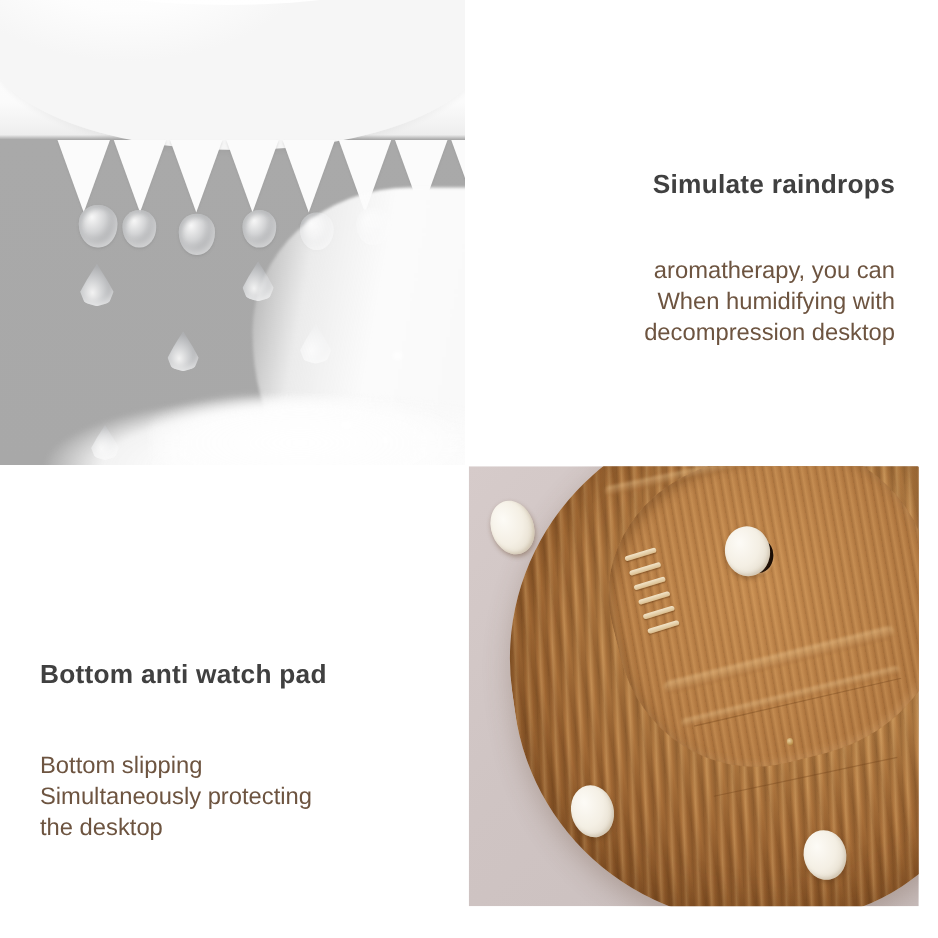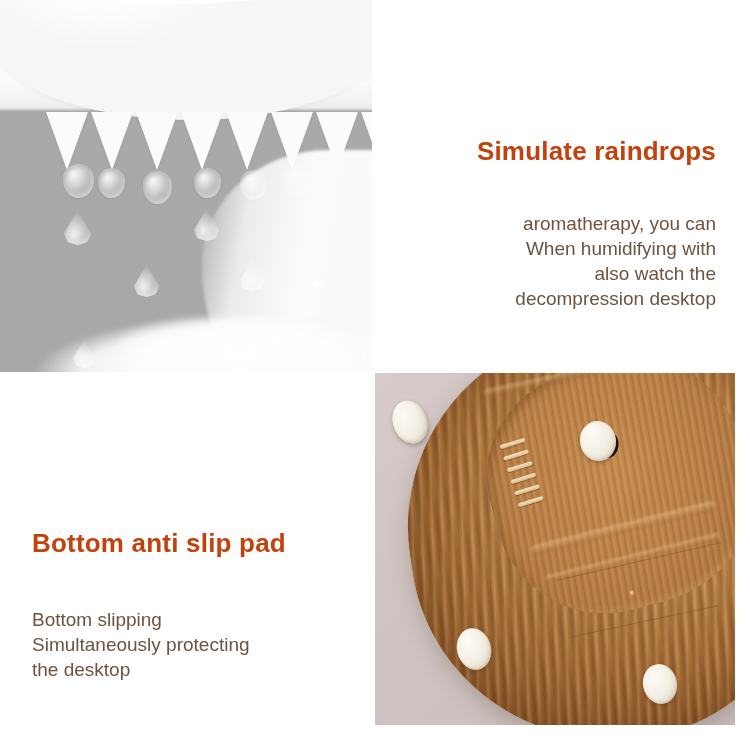--- a/index.html
+++ b/index.html
@@ -139,23 +139,23 @@
   .foam-bit {
     position: absolute;
     border-radius: 50%;
     background: rgba(255,255,255,0.85);
     filter: blur(1.5px);
   }
 
   
   .txt-block { position: absolute; }
   .heading {
-    font-size: 26px;
+    font-size: 21px;
     font-weight: bold;
-    color: #c2410c;
+    color: #404040;
     letter-spacing: 0.2px;
     white-space: nowrap;
   }
   .body-line {
     font-size: 19px;
     font-weight: normal;
     color: #6d5440;
     line-height: 25px;
     white-space: nowrap;
   }
@@ -329,26 +329,25 @@
       <div class="foam-bit" style="left:272px; top:336px; width:10px; height:8px;"></div>
       <div class="foam-bit" style="left:305px; top:349px; width:7px;  height:6px;"></div>
       <div class="foam-bit" style="left:314px; top:281px; width:8px;  height:7px;"></div>
     </div>
   </div>
 
   <div class="txt-block tr-text">
     <div class="heading">Simulate raindrops</div>
     <div class="body-line">aromatherapy, you can</div>
     <div class="body-line">When humidifying with</div>
-    <div class="body-line">also watch the</div>
     <div class="body-line">decompression desktop</div>
   </div>
 
   <div class="txt-block bl-text">
-    <div class="heading">Bottom anti slip pad</div>
+    <div class="heading">Bottom anti watch pad</div>
     <div class="body-line">Bottom slipping</div>
     <div class="body-line">Simultaneously protecting</div>
     <div class="body-line">the desktop</div>
   </div>
 
   <div class="quad quad-br">
     <div class="photo-wood">
 
       <div class="wood-disc">
         <div class="wood-basin"></div>

